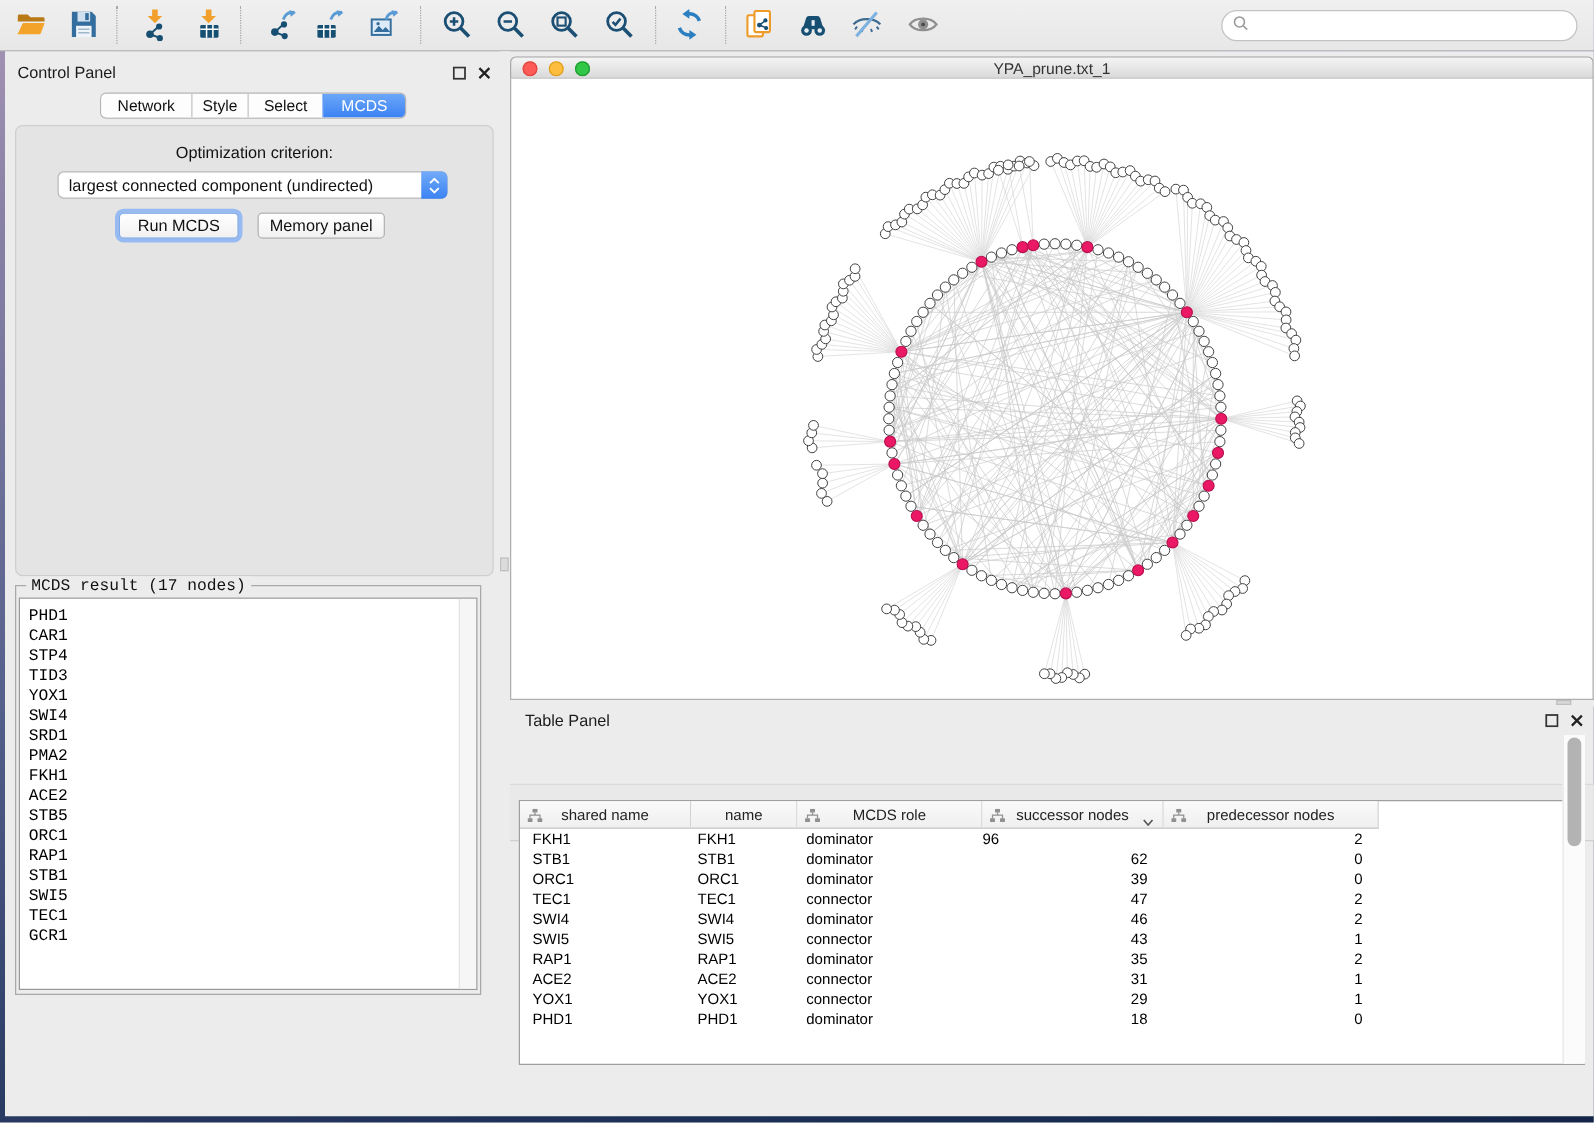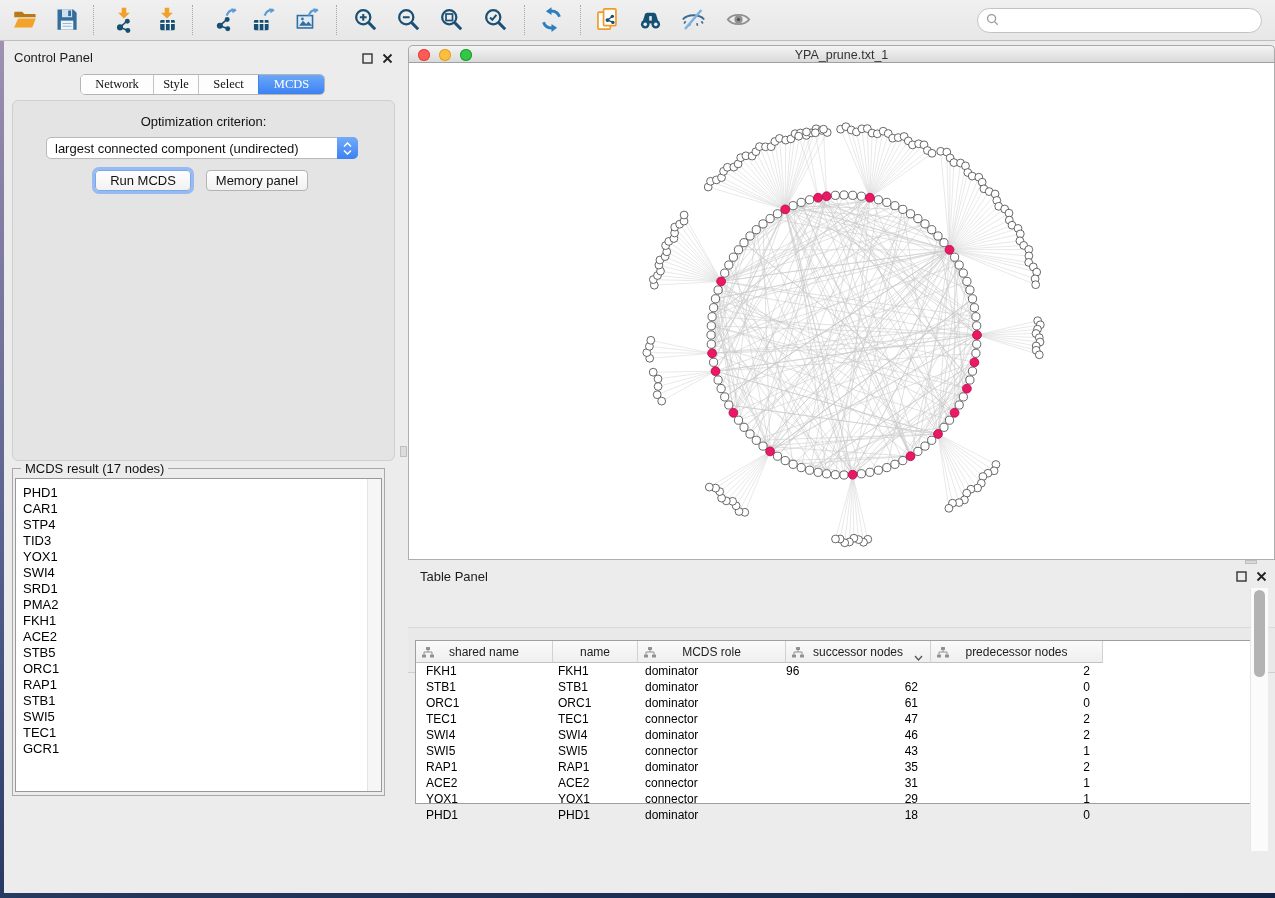--- a/index.html
+++ b/index.html
@@ -25,38 +25,38 @@
   .panel-title { font-size:13px; color:#1c1c1c; }
   .win-icon { position:absolute; top:10px; width:14px; height:14px; display:flex; align-items:center;
     justify-content:center; background:transparent; border:none; }
 
   
   .control-panel { position:absolute; left:0; top:0; width:396px; height:814px; }
   .cp-title { position:absolute; left:10px; top:9px; }
   .cp-tabs { position:absolute; left:76px; top:33px; height:21px; display:flex;
     border:1px solid #b4b4b4; border-radius:5px; overflow:hidden; background:#fff; }
   .cp-tabs .seg { height:100%; border:none; background:#fdfdfd; font-size:12.5px; color:#111;
-    border-left:1px solid #c4c4c4; font-family:Liberation Serif, serif; }
+    border-left:1px solid #c4c4c4; font-family:Liberation Sans, sans-serif; }
   .cp-tabs .seg:first-child { border-left:none; }
   .cp-tabs .seg.active { background:linear-gradient(#6ca7f8,#3b82f3); color:#fff; border-left-color:#3b82f3; }
   .cp-inner { position:absolute; left:8px; top:59px; width:383px; height:361px;
     background:#e4e4e4; border:1px solid #cfcfcf; border-radius:6px; }
   .opt-label { position:absolute; left:0; right:0; top:13px; text-align:center; font-size:13px; color:#111; }
   .select { position:absolute; left:33px; top:36px; width:312px; height:22px; background:#fff;
     border:1px solid #b9b9b9; border-radius:5px; display:flex; align-items:center; }
   .select .val { flex:1; font-size:13px; padding-left:8px; color:#111; white-space:nowrap; }
   .select .step { width:21px; height:22px; margin:-1px -1px -1px 0; border-radius:0 5px 5px 0;
     background:linear-gradient(#72abf9,#3b82f3); display:flex; align-items:center; justify-content:center; }
   .btn { position:absolute; height:21px; background:linear-gradient(#ffffff,#f1f1f1);
     border:1px solid #b4b4b4; border-radius:4px; font-size:13px; color:#111;
     font-family:"Liberation Sans",sans-serif; }
   .btn.focus-ring { box-shadow:0 0 0 3px rgba(107,163,248,.65); border-color:#7aa8e8; }
 
   .mcds-box { position:absolute; left:8px; top:427px; width:373px; height:328px;
-    border:1px solid #a9a9a9; background:#ececec; }
+    border:1px solid #a9a9a9; background:#ececec;font-family:Liberation Mono, monospace; }
   .mcds-legend { position:absolute; left:8px; top:-8px; background:#ececec; padding:0 4px;
     font-size:13px; color:#111; }
   .mcds-list { position:absolute; left:2px; top:9px; right:2px; bottom:3px; background:#fff;
     border:1px solid #999; overflow:hidden; }
   .mcds-list .track { position:absolute; right:0; top:0; bottom:0; width:14px; background:#f6f6f6;
     border-left:1px solid #e4e4e4; }
   .mcds-list ul { list-style:none; padding:6px 0 0 7px; }
   .mcds-list li { font-size:13px; line-height:16px; color:#000; }
 
   
@@ -80,21 +80,21 @@
     border:1px solid #aeaeae; border-top:none; }
 
   
   .table-panel { position:absolute; left:0; top:524px; width:867px; height:290px; }
   .tp-title { position:absolute; left:12px; top:4px; }
   .tp-toolbar { position:absolute; left:0; top:26px; width:867px; height:46px; background:#e9e9e9;
     border-top:1px solid #d9d9d9; border-bottom:1px solid #cfcfcf;margin-top:36px; }
   .tp-toolbar .tbtn2 { position:absolute; top:7px; width:32px; height:32px; border:none; background:transparent;
     display:flex; align-items:center; justify-content:center; }
   .fx { font-family:"Liberation Serif",serif; font-style:italic; font-size:19px; color:#a9a9a9; }
-  .table-view { position:absolute; left:7px; top:75px; width:853px; height:164px; background:#fff;
+  .table-view { position:absolute; left:7px; top:75px; width:853px; height:212px; background:#fff;
     border:1px solid #9f9f9f; }
   .thead { position:absolute; left:0; top:0; height:22px; display:flex; }
   .thead .hc { position:relative; height:22px; background:linear-gradient(#fafafa,#efefef);
     border-right:1px solid #d2d2d2; border-bottom:1px solid #c2c2c2; display:flex; align-items:center;
     justify-content:center; font-size:12px; color:#222; }
   .thead .hc .ticon { position:absolute; left:6px; top:6px; }
   .thead .hc .sort { position:absolute; right:7px; top:9px; }
   .tbody { position:absolute; left:0; top:22px; right:0; bottom:0; }
   .trow { position:absolute; left:0; height:16px; width:100%; display:flex; font-size:12px; color:#000; }
   .trow .c { overflow:hidden; white-space:nowrap; }
@@ -1127,21 +1127,21 @@
                 <div class="c" style="width:137px;padding-left:10px">STB1</div>
                 <div class="c" style="width:85px;padding-left:5px">STB1</div>
                 <div class="c" style="width:148px;padding-left:7px">dominator</div>
                 <div class="c" style="width:145px;text-align:right;padding-right:13px">62</div>
                 <div class="c" style="width:172px;text-align:right;padding-right:13px">0</div>
               </div>
               <div class="trow" style="top:33px">
                 <div class="c" style="width:137px;padding-left:10px">ORC1</div>
                 <div class="c" style="width:85px;padding-left:5px">ORC1</div>
                 <div class="c" style="width:148px;padding-left:7px">dominator</div>
-                <div class="c" style="width:145px;text-align:right;padding-right:13px">61</div>
+                <div class="c" style="width:145px;text-align:right;padding-right:13px">39</div>
                 <div class="c" style="width:172px;text-align:right;padding-right:13px">0</div>
               </div>
               <div class="trow" style="top:49px">
                 <div class="c" style="width:137px;padding-left:10px">TEC1</div>
                 <div class="c" style="width:85px;padding-left:5px">TEC1</div>
                 <div class="c" style="width:148px;padding-left:7px">connector</div>
                 <div class="c" style="width:145px;text-align:right;padding-right:13px">47</div>
                 <div class="c" style="width:172px;text-align:right;padding-right:13px">2</div>
               </div>
               <div class="trow" style="top:65px">

